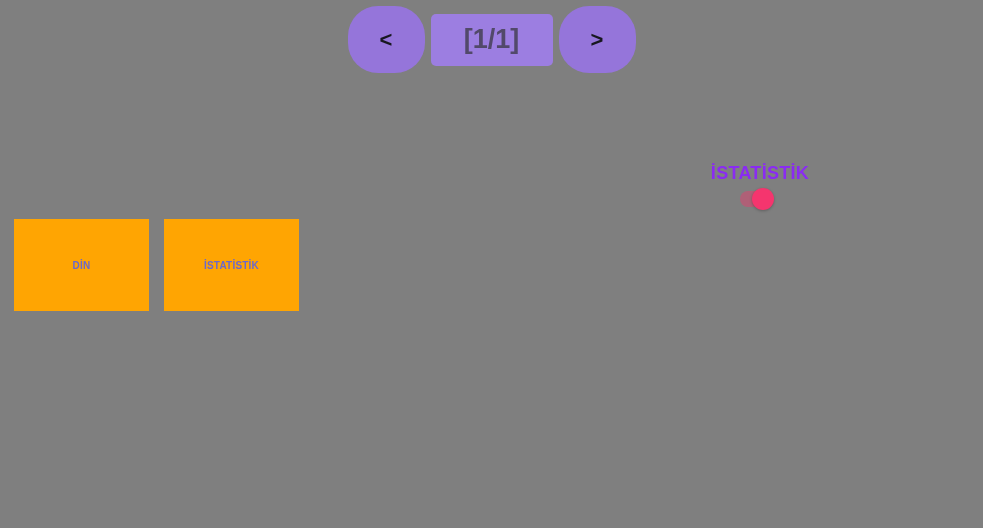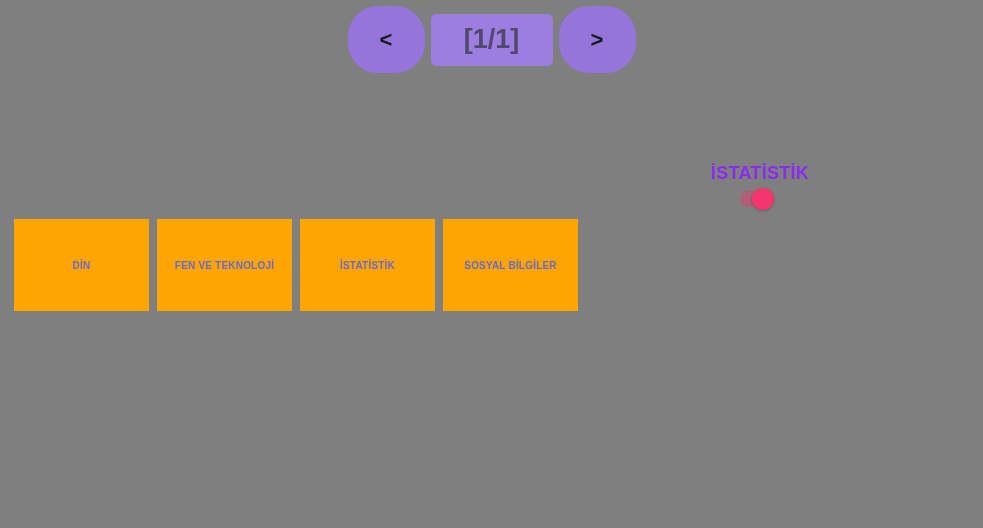--- a/index.html
+++ b/index.html
@@ -94,21 +94,21 @@
     background: #f5356e;
     box-shadow: 0 1px 3px rgba(0,0,0,0.25);
   }
 
   
   .subjects-row {
     position: absolute;
     left: 14px;
     top: 219px;
     display: flex;
-    gap: 8px;
+    gap: 15px;
   }
   .subject-tile {
     width: 135px;
     height: 92px;
     border: none;
     background: #ffa502;
     color: #6b68cc;
     font-family: "Liberation Sans", sans-serif;
     font-size: 10px;
     font-weight: 700;
@@ -143,23 +143,17 @@
   <div class="stats-toggle">
     <span class="toggle-track"></span>
     <span class="toggle-thumb"></span>
   </div>
 
   <div class="subjects-row">
     <button class="subject-tile">
       <span>DİN</span>
     </button>
     <button class="subject-tile">
-      <span>FEN VE TEKNOLOJİ</span>
-    </button>
-    <button class="subject-tile">
       <span>İSTATİSTİK</span>
-    </button>
-    <button class="subject-tile">
-      <span>SOSYAL BİLGİLER</span>
     </button>
   </div>
 
 </div>
 
 </body></html>

